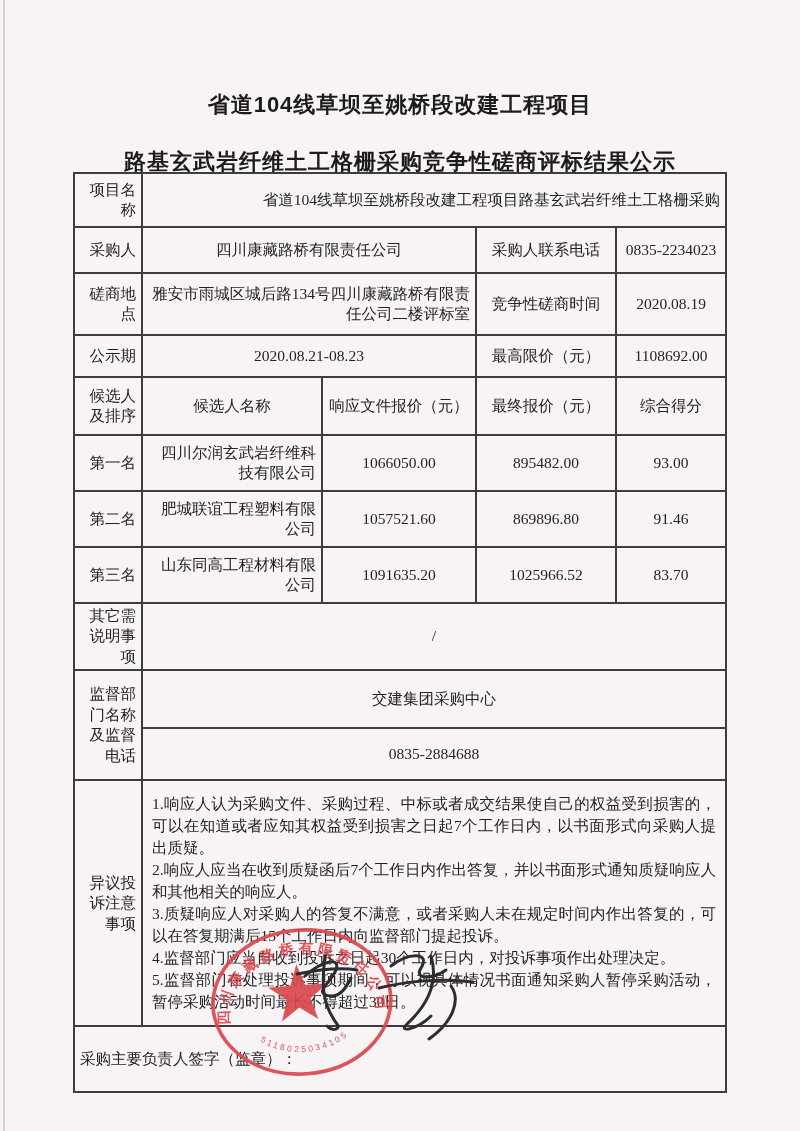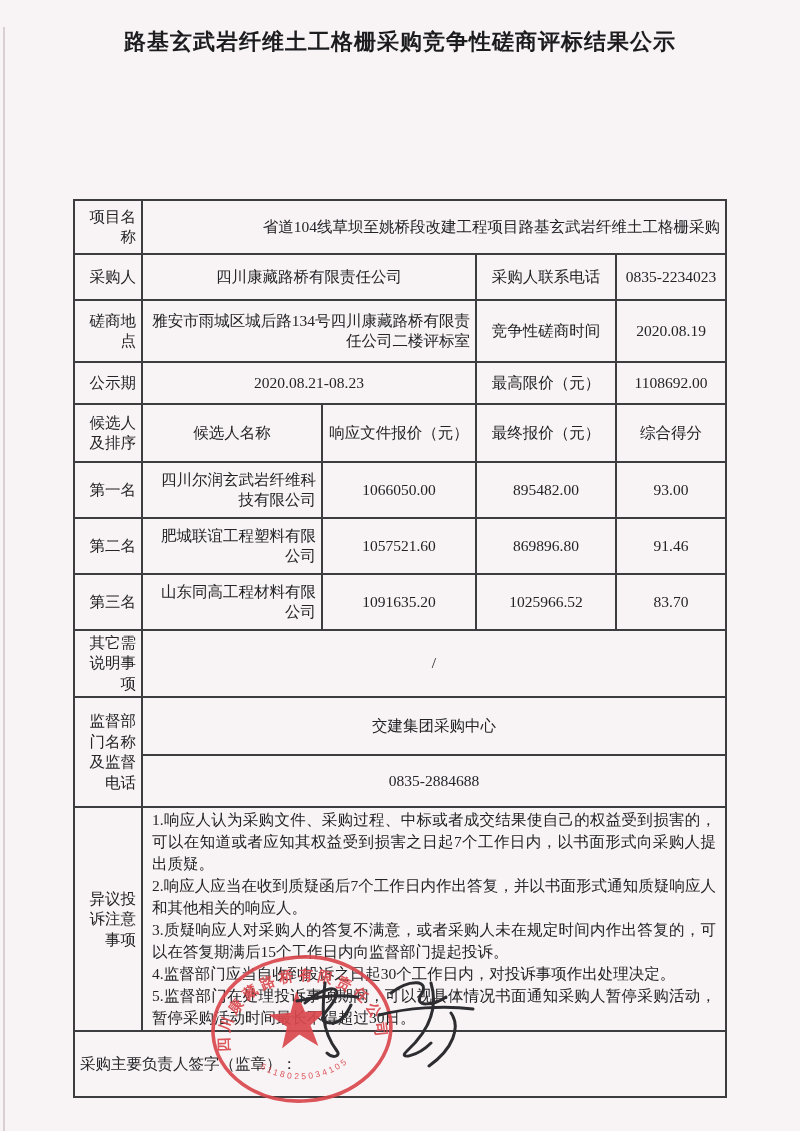--- a/index.html
+++ b/index.html
@@ -39,31 +39,32 @@
   tr.rh2{height:46px}
   tr.rh3{height:62px}
   tr.rh4{height:42px}
   tr.rh5{height:58px}
   tr.rh6{height:56px}
   tr.rh9{height:44px}
   tr.rh10{height:58px}
   tr.rh11{height:52px}
   tr.rh12{height:206px}
   tr.rh13{height:66px}
-  td.complaint{padding:1px 9px;line-height:1.42;text-align:justify}
+  td.complaint{padding:12px 9px;line-height:1.42;text-align:justify}
   td.sig-cell{}
   .stamp{position:absolute;left:206px;top:922px;width:192px;height:162px;transform:rotate(-4deg);opacity:.92}
   .signature{position:absolute;left:283px;top:942px;width:215px;height:105px}
 </style>
 </head>
 <body>
 
 <div class="page">
   <div class="scan-edge"></div>
 
+  <div class="title title-1">省道104线草坝至姚桥段改建工程项目</div>
   <div class="title title-2">路基玄武岩纤维土工格栅采购竞争性磋商评标结果公示</div>
 
   <table class="doc-table">
     <colgroup>
       <col style="width:68px">
         <col style="width:180px">
         <col style="width:154px">
         <col style="width:140px">
         <col style="width:110px">
     </colgroup>

